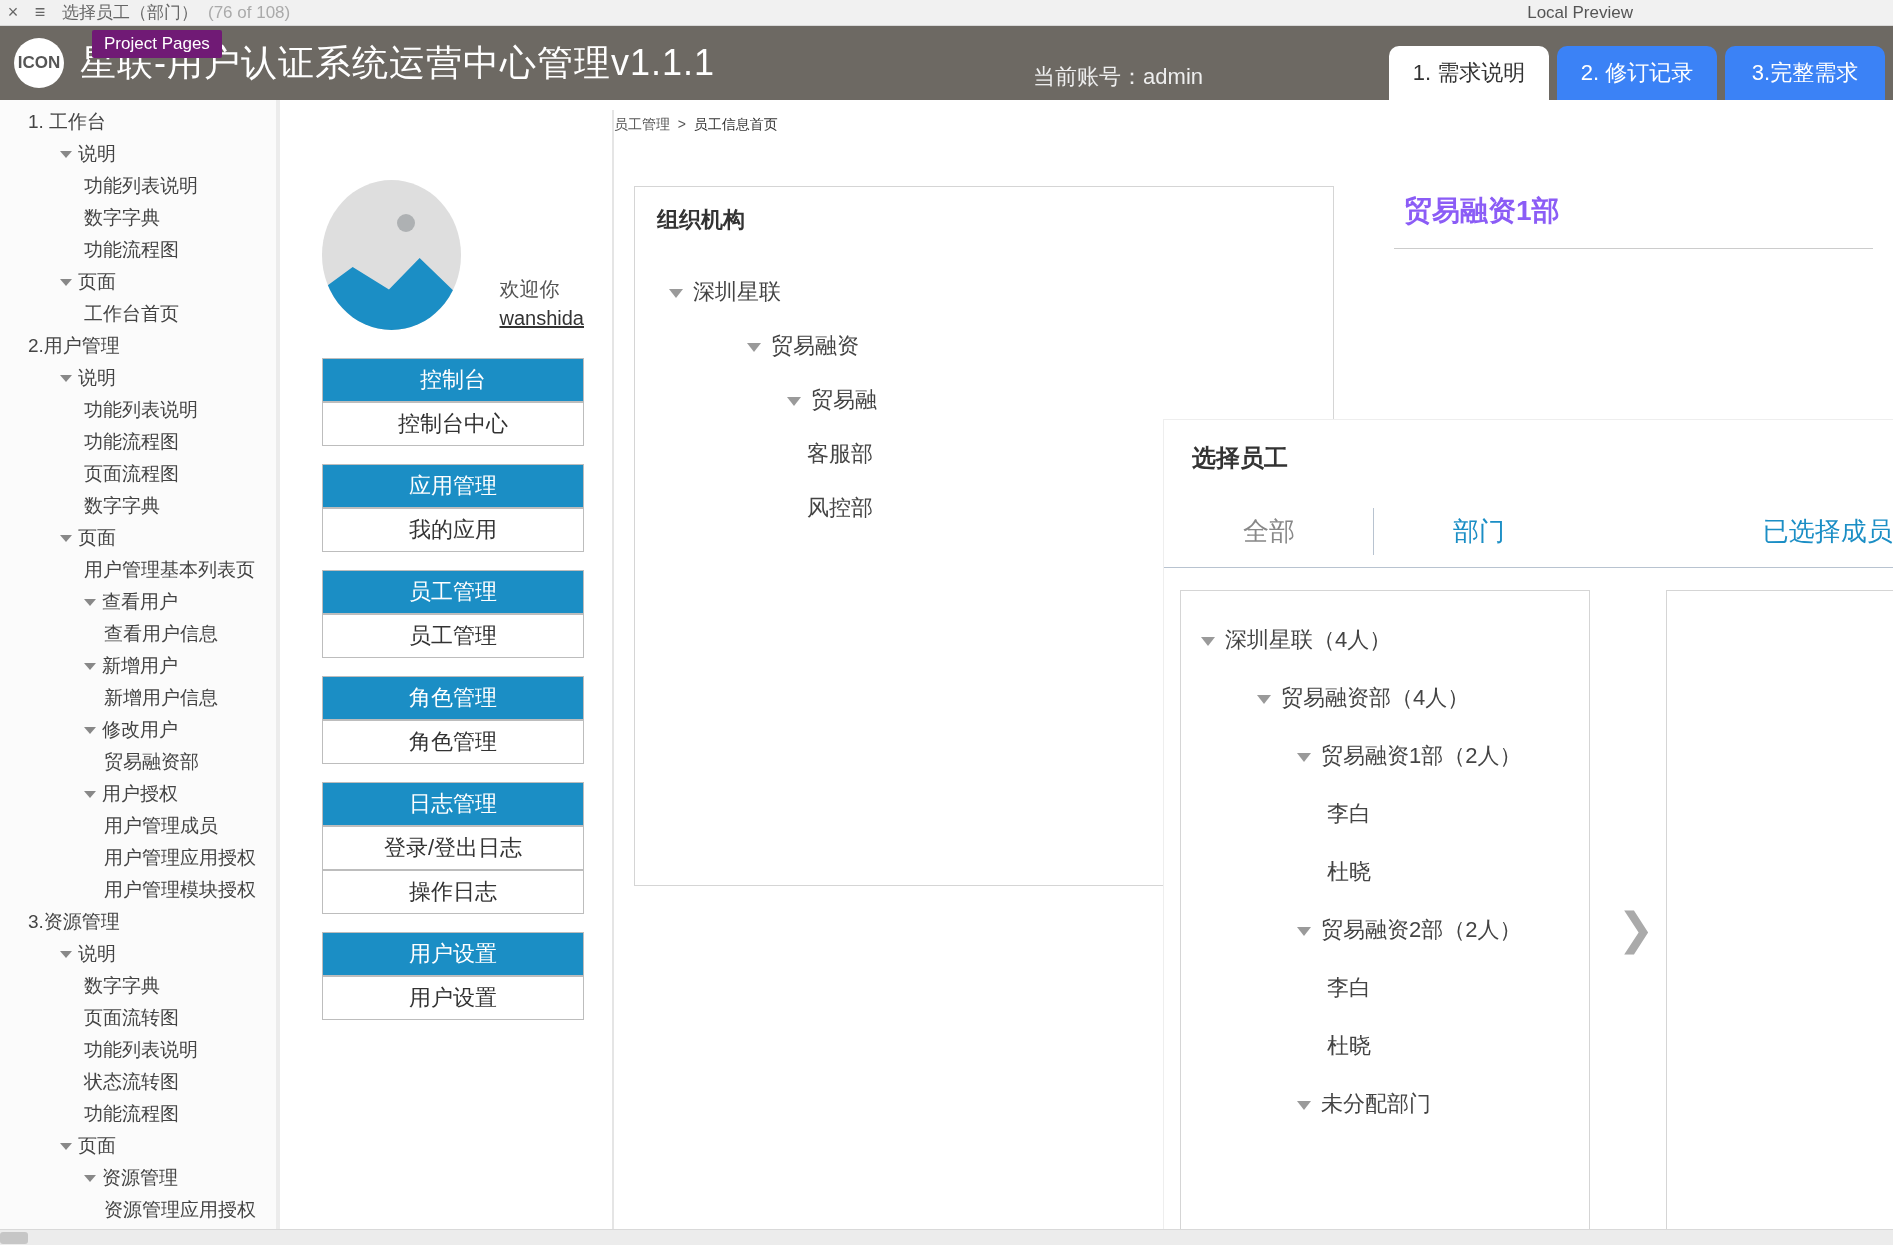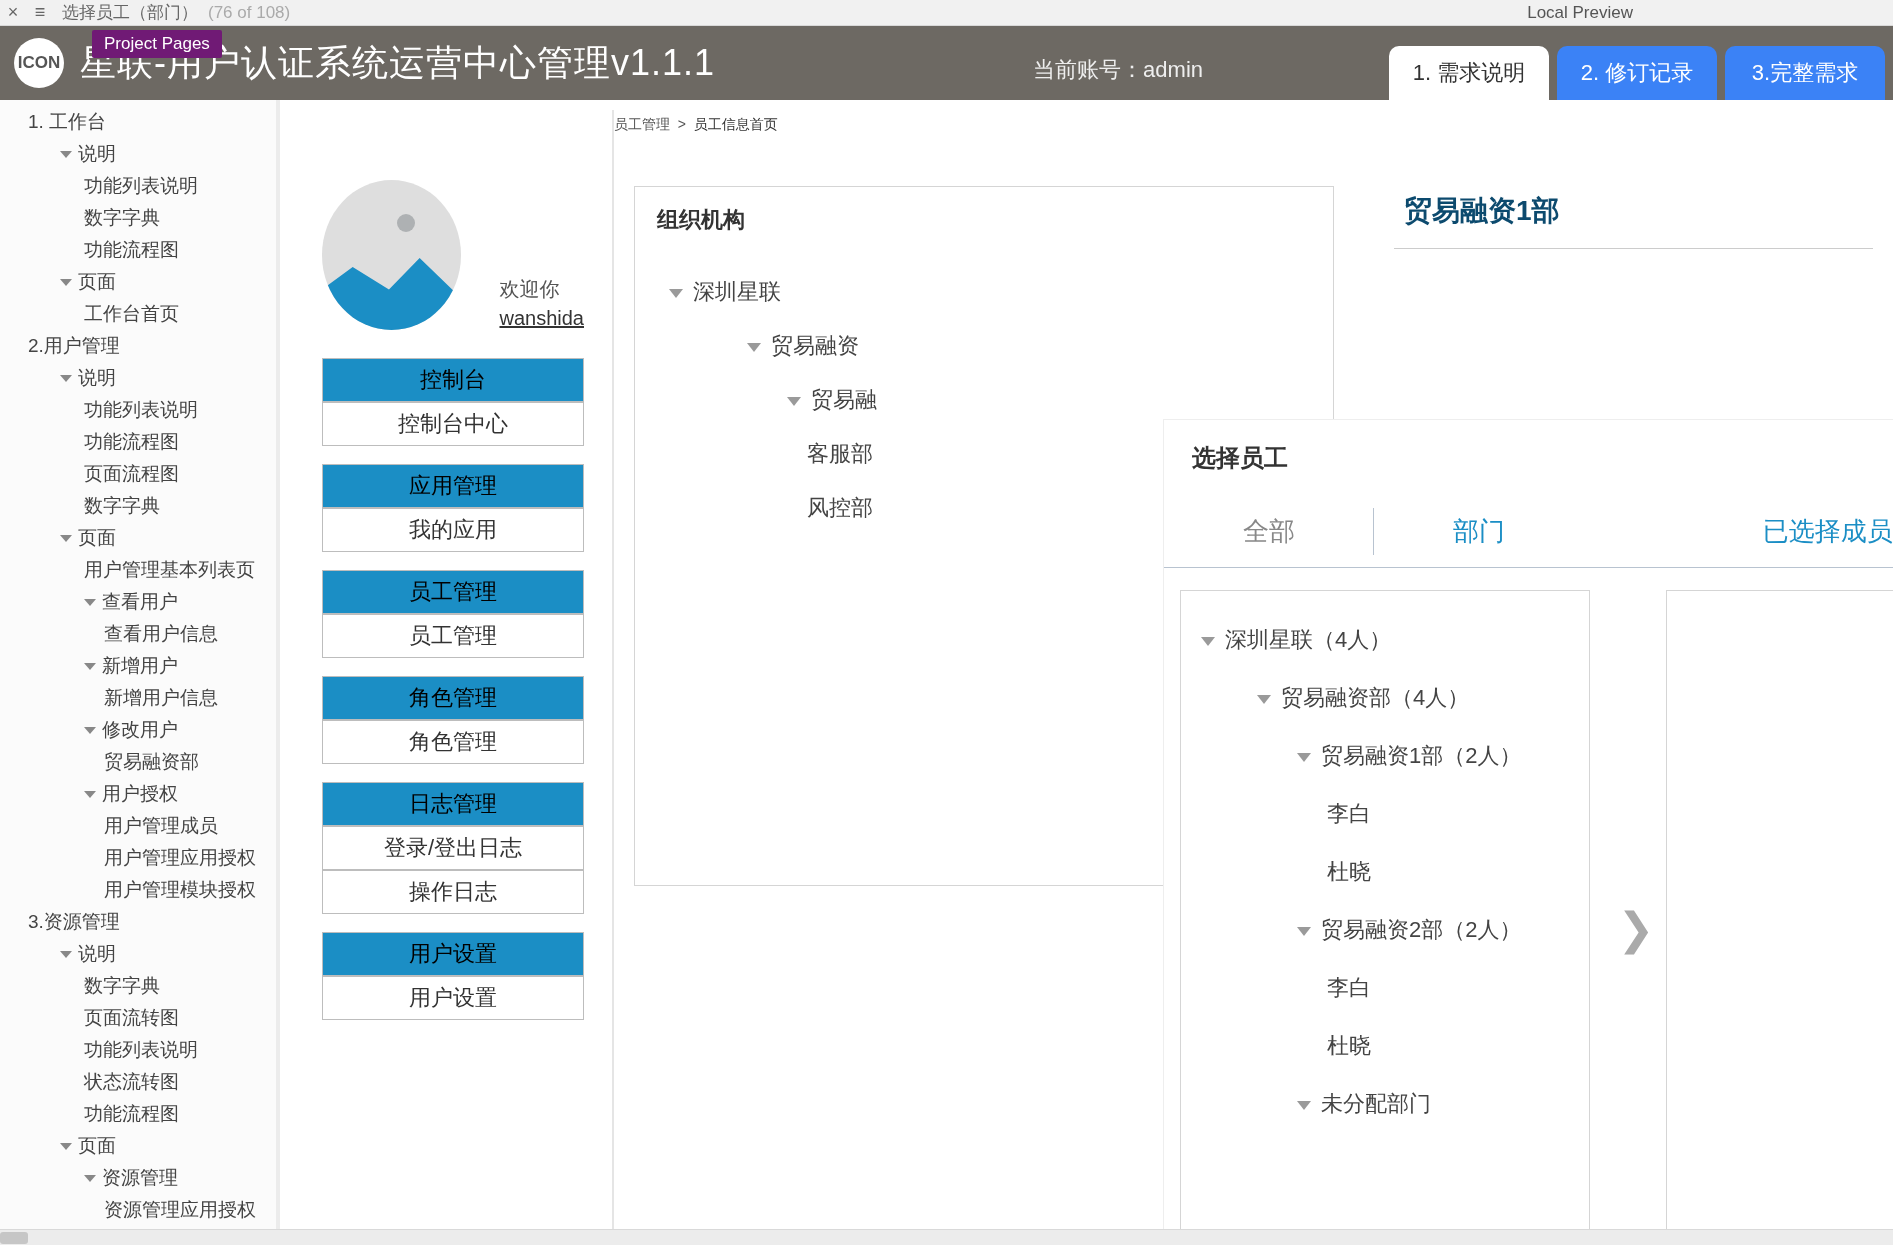--- a/index.html
+++ b/index.html
@@ -26,21 +26,21 @@
   
   .grey-header {
     position:absolute; top:26px; left:0; right:0; height:74px;
     background:#6d6963; color:#fff; display:flex; align-items:center;
   }
   .grey-header .icon-circle {
     width:50px; height:50px; border-radius:50%; background:#fff; color:#555;
     display:flex; align-items:center; justify-content:center; font-size:17px; margin-left:14px; font-weight:600;
   }
   .grey-header .title { margin-left:16px; font-size:36px; letter-spacing:1px; font-weight:500;}
-  .grey-header .account { position:absolute; right:690px; top:2px; height:84px; display:flex; align-items:center; font-size:22px; color:#eee;}
+  .grey-header .account { position:absolute; right:690px; top:9px; height:84px; display:flex; align-items:center; font-size:22px; color:#eee;}
   .header-tabs {
     position:absolute; right:0; top:26px; height:74px; display:flex; align-items:flex-end;
   }
   .header-tab {
     height:54px; min-width:160px; padding:0 22px; display:flex; align-items:center; justify-content:center;
     font-size:22px; border-top-left-radius:10px; border-top-right-radius:10px; margin-right:8px; cursor:pointer;
   }
   .header-tab.active { background:#fff; color:#333; }
   .header-tab.inactive { background:#3b82f6; color:#fff; }
 
@@ -75,21 +75,21 @@
   .avatar .sun { position:absolute; width:18px; height:18px; border-radius:50%; background:#aeb1b3; top:34px; right:46px;}
   .avatar .hill { position:absolute; bottom:0; left:0; right:0; height:90px; background:#1b8ec5; clip-path: polygon(0% 100%, 0% 55%, 22% 30%, 48% 55%, 70% 20%, 100% 65%, 100% 100%);}
   .welcome { font-size:20px; color:#555;}
   .welcome .uname { text-decoration:underline; display:block; margin-top:4px; color:#333;}
 
   .menu-group { margin-top:28px;}
   .menu-head, .menu-sub {
     border:1px solid #bdbdbd; height:44px; display:flex; align-items:center; justify-content:center;
     font-size:22px; margin-bottom:0; cursor:pointer;
   }
-  .menu-head { background:#1b8ec5; color:#000000; font-weight:500;}
+  .menu-head { background:#1b8ec5; color:#ffffff; font-weight:500;}
   .menu-sub  { background:#fff; color:#333;}
   .menu-group + .menu-group { margin-top:18px; }
 
   
   .breadcrumb {
     position:absolute; top:16px; left:320px; font-size:14px; color:#555;
   }
   .breadcrumb span:last-child { color:#333;}
 
   
@@ -101,21 +101,21 @@
   .org-tree { font-size:22px; color:#444;}
   .org-item { padding:12px 0;}
   .tri { display:inline-block; width:0; height:0; vertical-align:middle; margin-right:10px;}
   .tri.open { border-top:9px solid #9a9a9a; border-left:7px solid transparent; border-right:7px solid transparent;}
   .oi1{ padding-left:12px;} .oi2{ padding-left:90px;} .oi3{ padding-left:130px;} .oi4{ padding-left:150px;}
 
   
   .dept-hdr {
     position:absolute; top:86px; left:1100px; right:20px; border-bottom:1px solid #ccc; padding:6px 10px 18px;
   }
-  .dept-hdr .name { font-size:28px; font-weight:700; color:#0c4a6e;}
+  .dept-hdr .name { font-size:28px; font-weight:700; color:#8b5cf6;}
   .dept-filter {
     position:absolute; top:190px; left:1100px; right:20px; font-size:20px; color:#444; display:flex; gap:60px;
   }
   .dept-filter .lbl { font-weight:600;}
 
   
   .modal {
     position:absolute; top:320px; left:870px; width:1000px; height:880px;
     background:#fff; z-index:40; box-shadow:0 0 0 1px #eee;
   }

